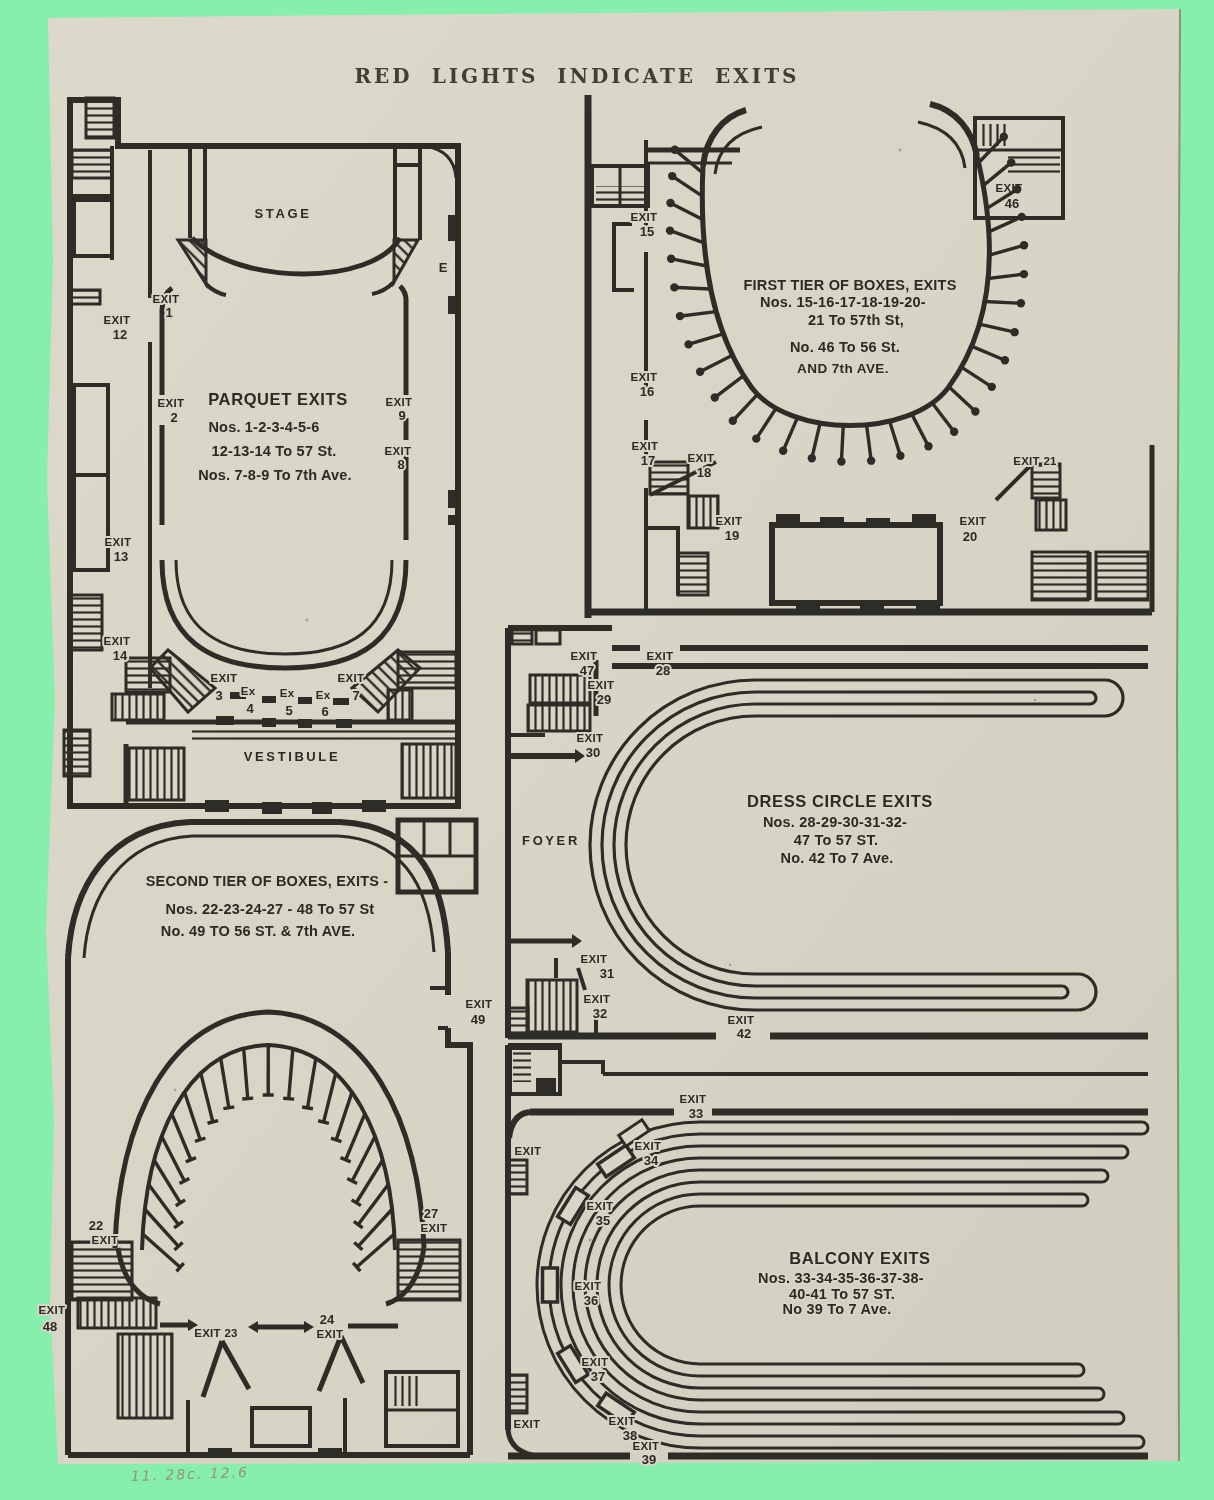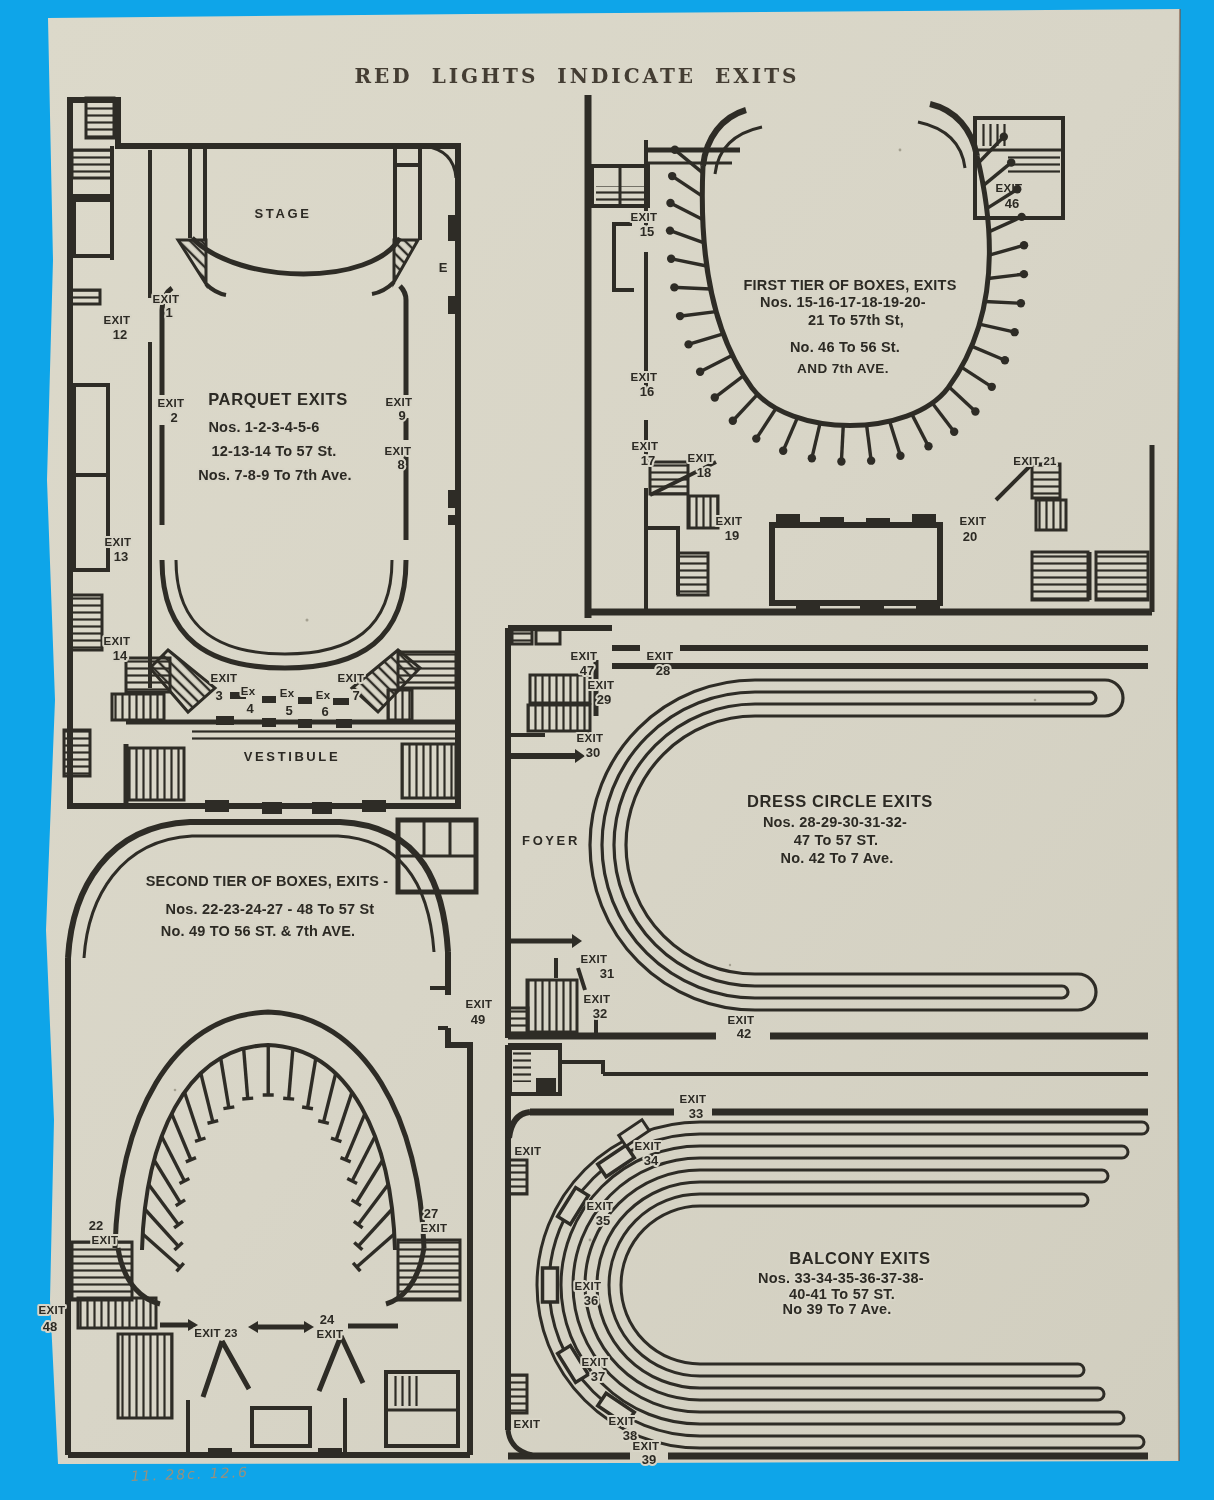--- a/index.html
+++ b/index.html
@@ -1,16 +1,16 @@
 <!DOCTYPE html>
 <html><head>
 <meta charset="utf-8">
 <style>
   html,body{margin:0;padding:0;background:#14110e;}
-  .scene{position:relative;width:1214px;height:1500px;background:#0ea5e9;overflow:hidden;}
+  .scene{position:relative;width:1214px;height:1500px;background:#86efac;overflow:hidden;}
   svg{position:absolute;left:0;top:0;}
   .w{stroke:#2e2c26;fill:none;}
   .fl{fill:#2e2c26;stroke:none;}
   .hz{fill:url(#hz);stroke:#2e2c26;}
   .vt{fill:url(#vt);stroke:#2e2c26;}
   .dg{fill:url(#dg);stroke:#2e2c26;}
   text{font-family:"Liberation Sans","DejaVu Sans",sans-serif;}
   .t{font-weight:700;fill:#2c2a24;text-anchor:middle;paint-order:stroke;stroke:#d8d5c7;stroke-width:4px;stroke-linejoin:round;}
   .ex{font-size:11.5px;letter-spacing:.3px;}
   .nm{font-size:13px;}

